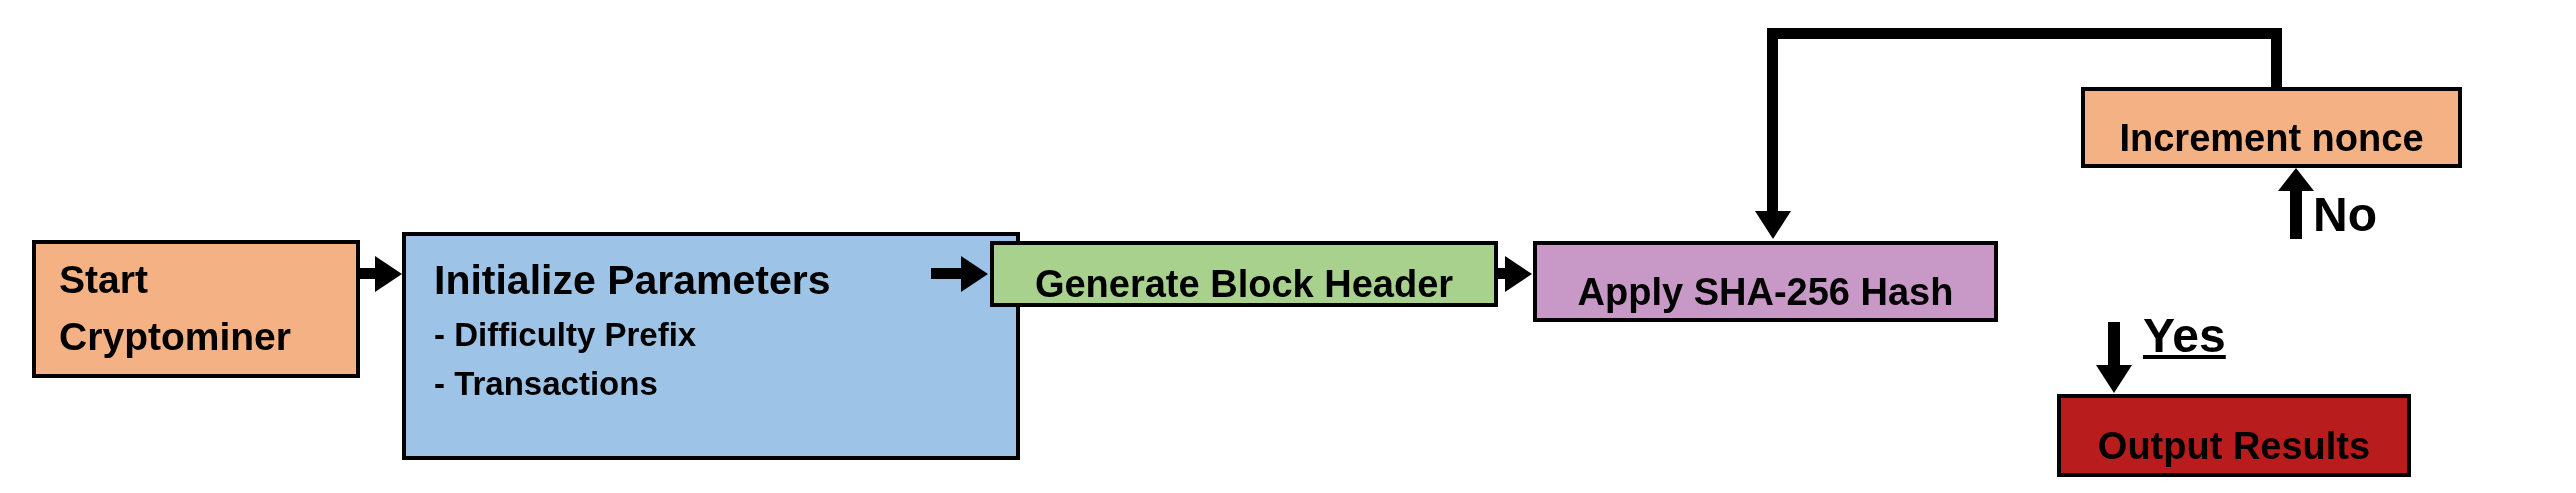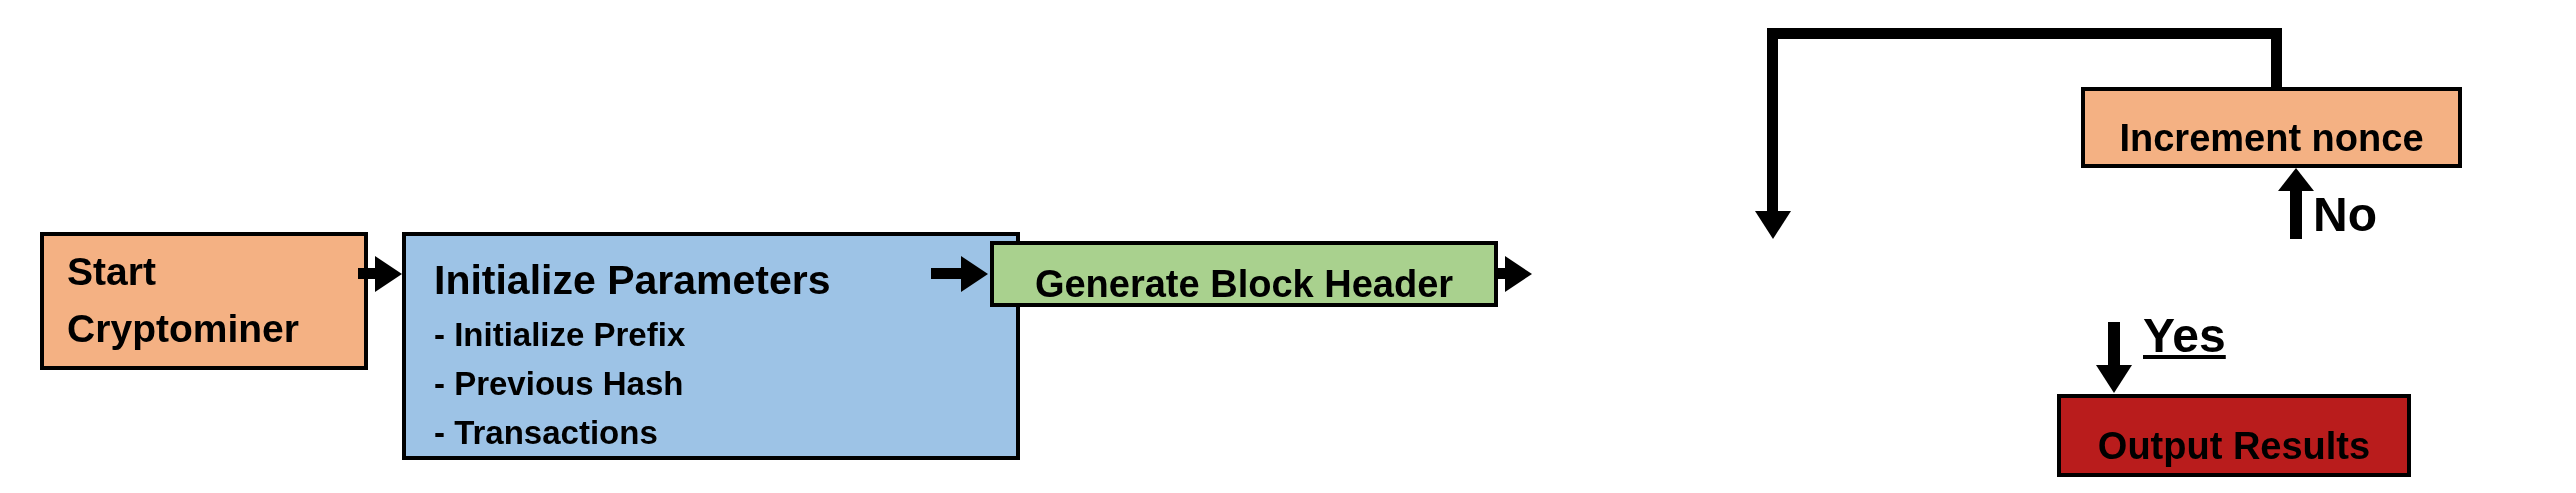--- a/index.html
+++ b/index.html
@@ -27,24 +27,23 @@
   }
   .node-label { font-size: 38px; margin-top: 21px; }
   .node-label.small { font-size: 36px; }
   .multiline {
     white-space: pre-line;
     font-size: 39px;
     line-height: 1.45;
   }
   
   .start-node {
-    left: 31.5px; top: 232px; width: 328px; height: 138px;
+    left: 31.5px; top: 240px; width: 328px; height: 138px;
     display: flex; align-items: center;
     padding-left: 23.6px;
-    margin-left: 8px;
   }
   
   .init-node {
     left: 402px; top: 232px; width: 618px; height: 228px;
     padding: 20.5px 11px 0 28px;
   }
   .init-title { font-size: 41px; font-weight: 700; margin-bottom: 12.6px; }
   .init-bullet { font-size: 33px; font-weight: 700; margin-top: 11px; }
   
   .gen-node   { left: 990px; top: 241px; width: 508px; height: 66px; }
@@ -95,29 +94,31 @@
 
 <div class="canvas">
 
   <div class="node start-node" style="background-color: rgb(244, 177, 131);">
     <span class="multiline">Start
 Cryptominer</span>
   </div>
 
   <div class="node init-node" style="background-color: rgb(157, 195, 230);">
     <div class="init-title">Initialize Parameters</div>
-    <div class="init-bullet">- Initialize Prefix</div>
-    <div class="init-bullet">- Previous Hash</div>
+    <div class="init-bullet">- Difficulty Prefix</div>
     <div class="init-bullet">- Transactions</div>
   </div>
 
   <div class="node center gen-node" style="background-color: rgb(169, 209, 142);">
     <span class="node-label">Generate Block Header</span>
   </div>
 
+  <div class="node center hash-node" style="background-color: rgb(200, 153, 198);">
+    <span class="node-label">Apply SHA-256 Hash</span>
+  </div>
 
 
   <div class="node center inc-node" style="background-color: rgb(244, 177, 131);">
     <span class="node-label">Increment nonce</span>
   </div>
 
   <div class="node center out-node" style="background-color: #b91c1c;">
     <span class="node-label">Output Results</span>
   </div>
 

